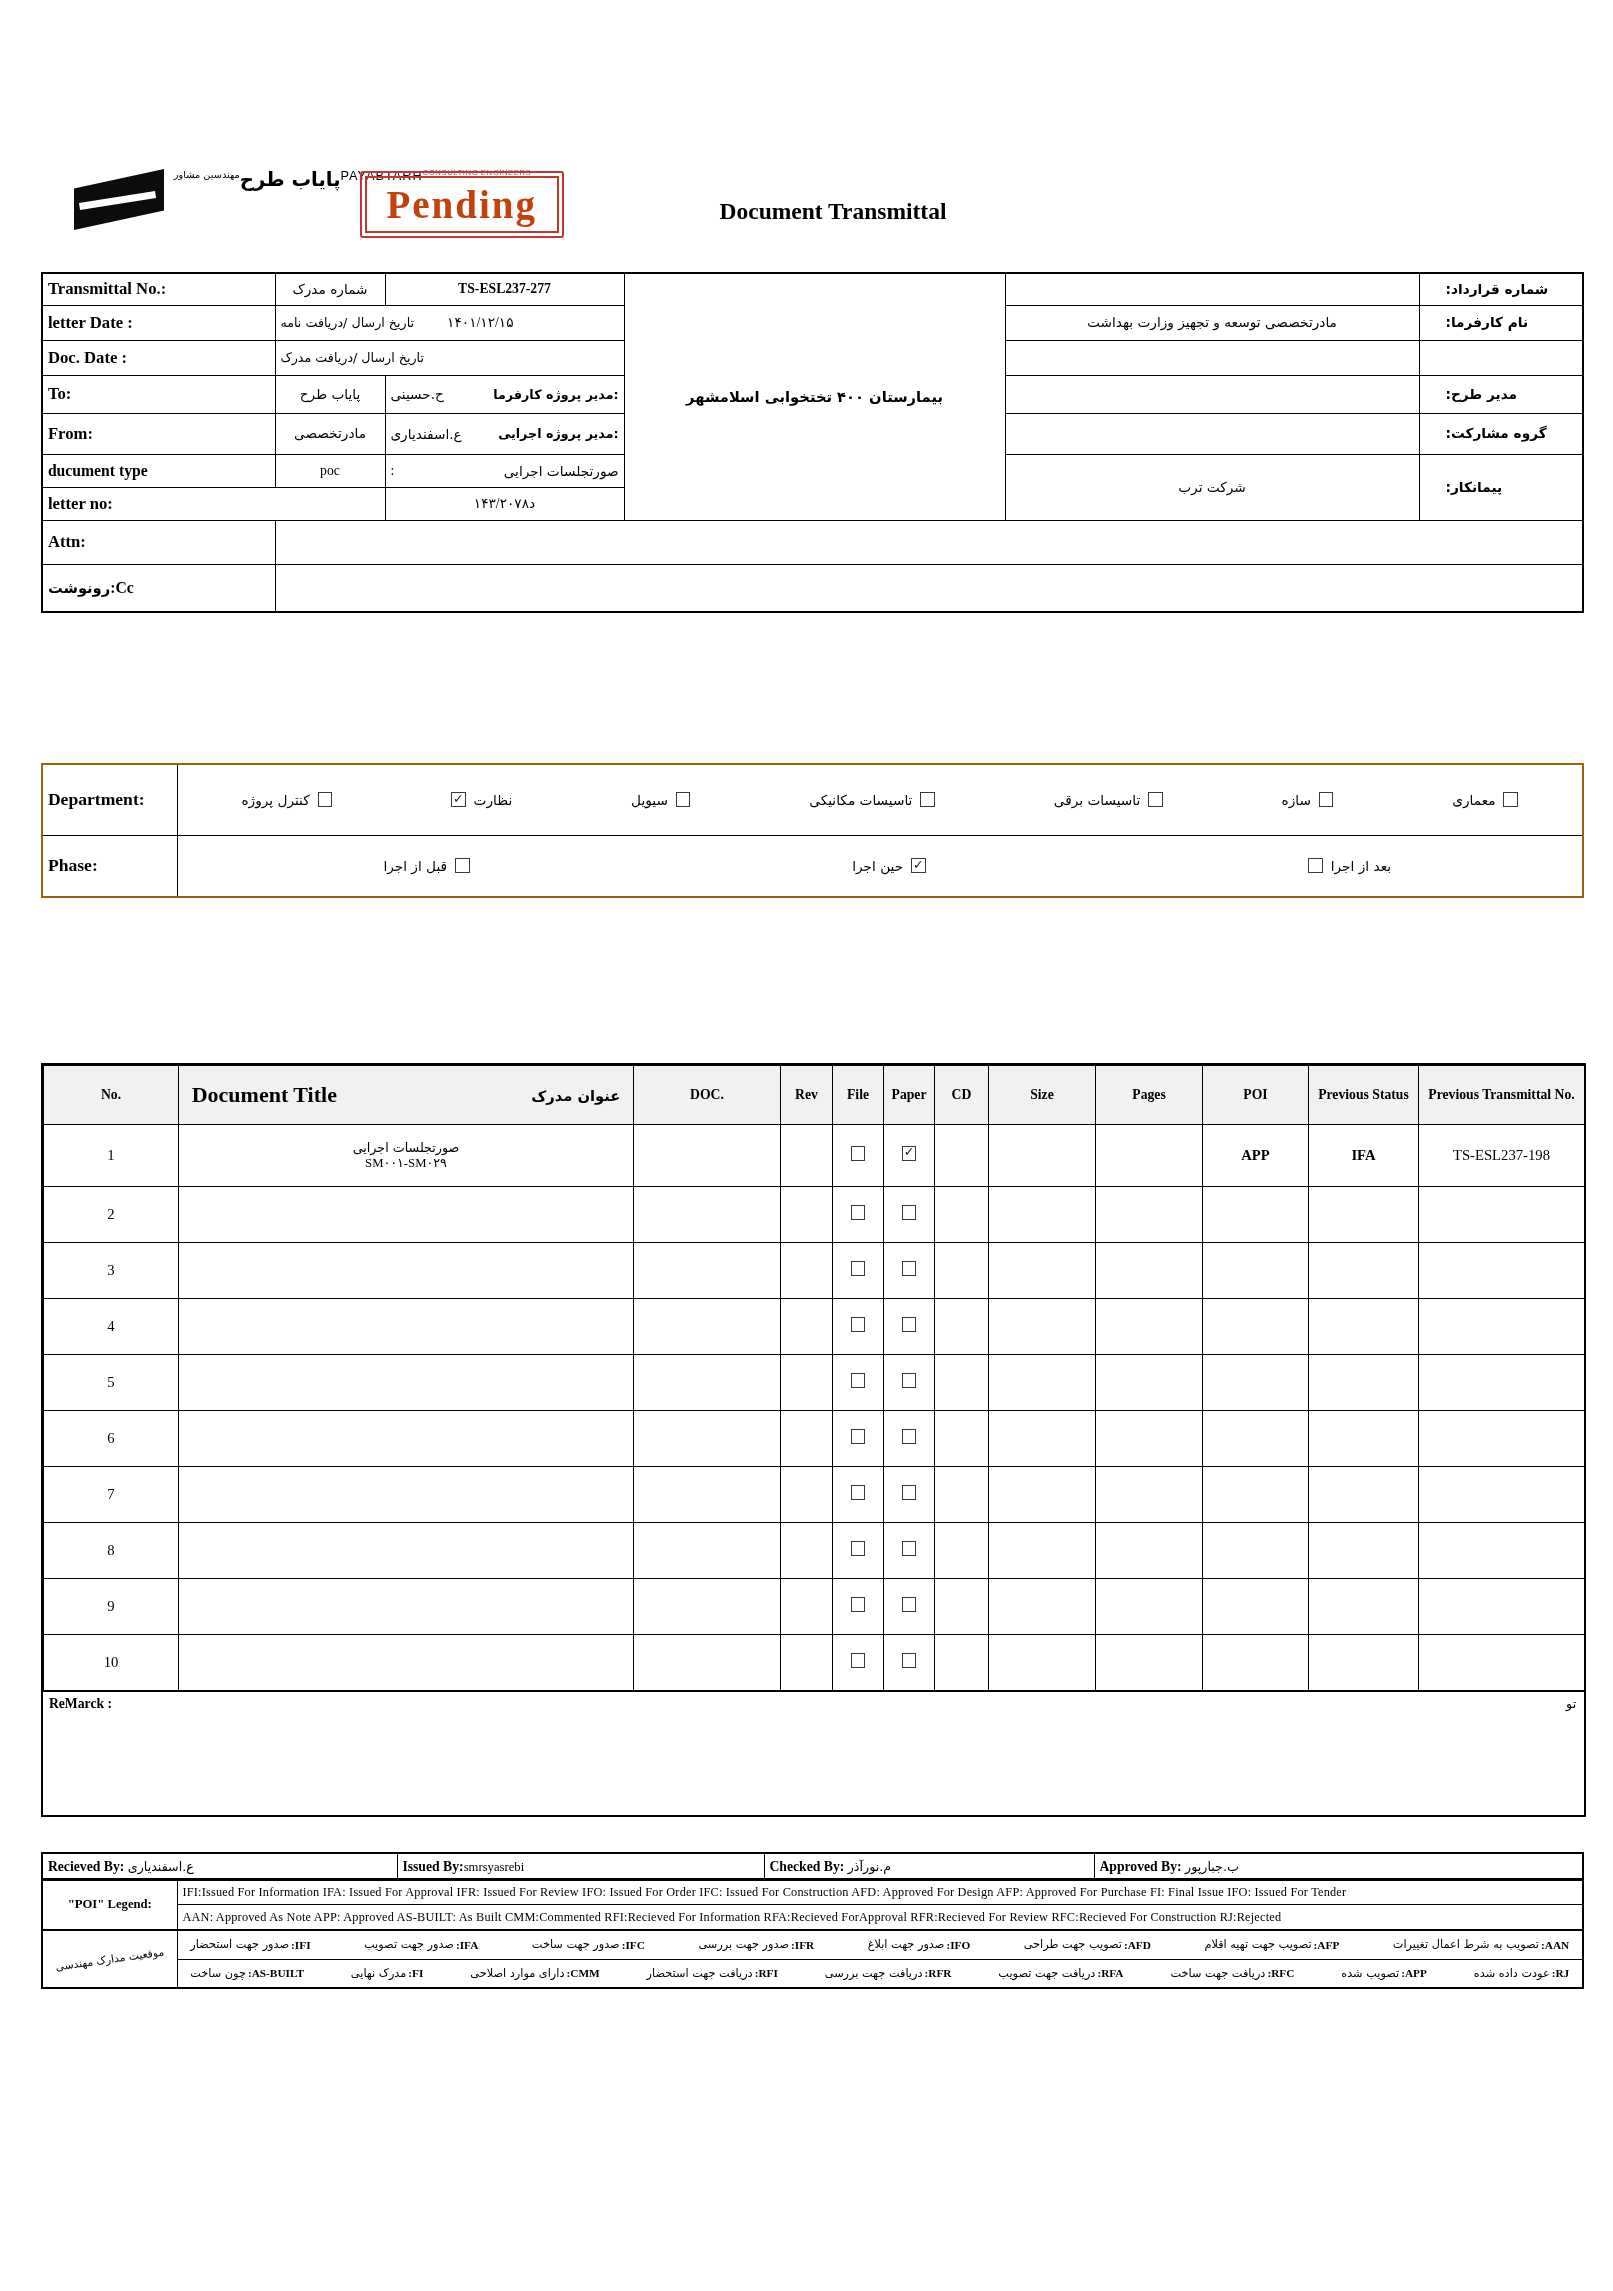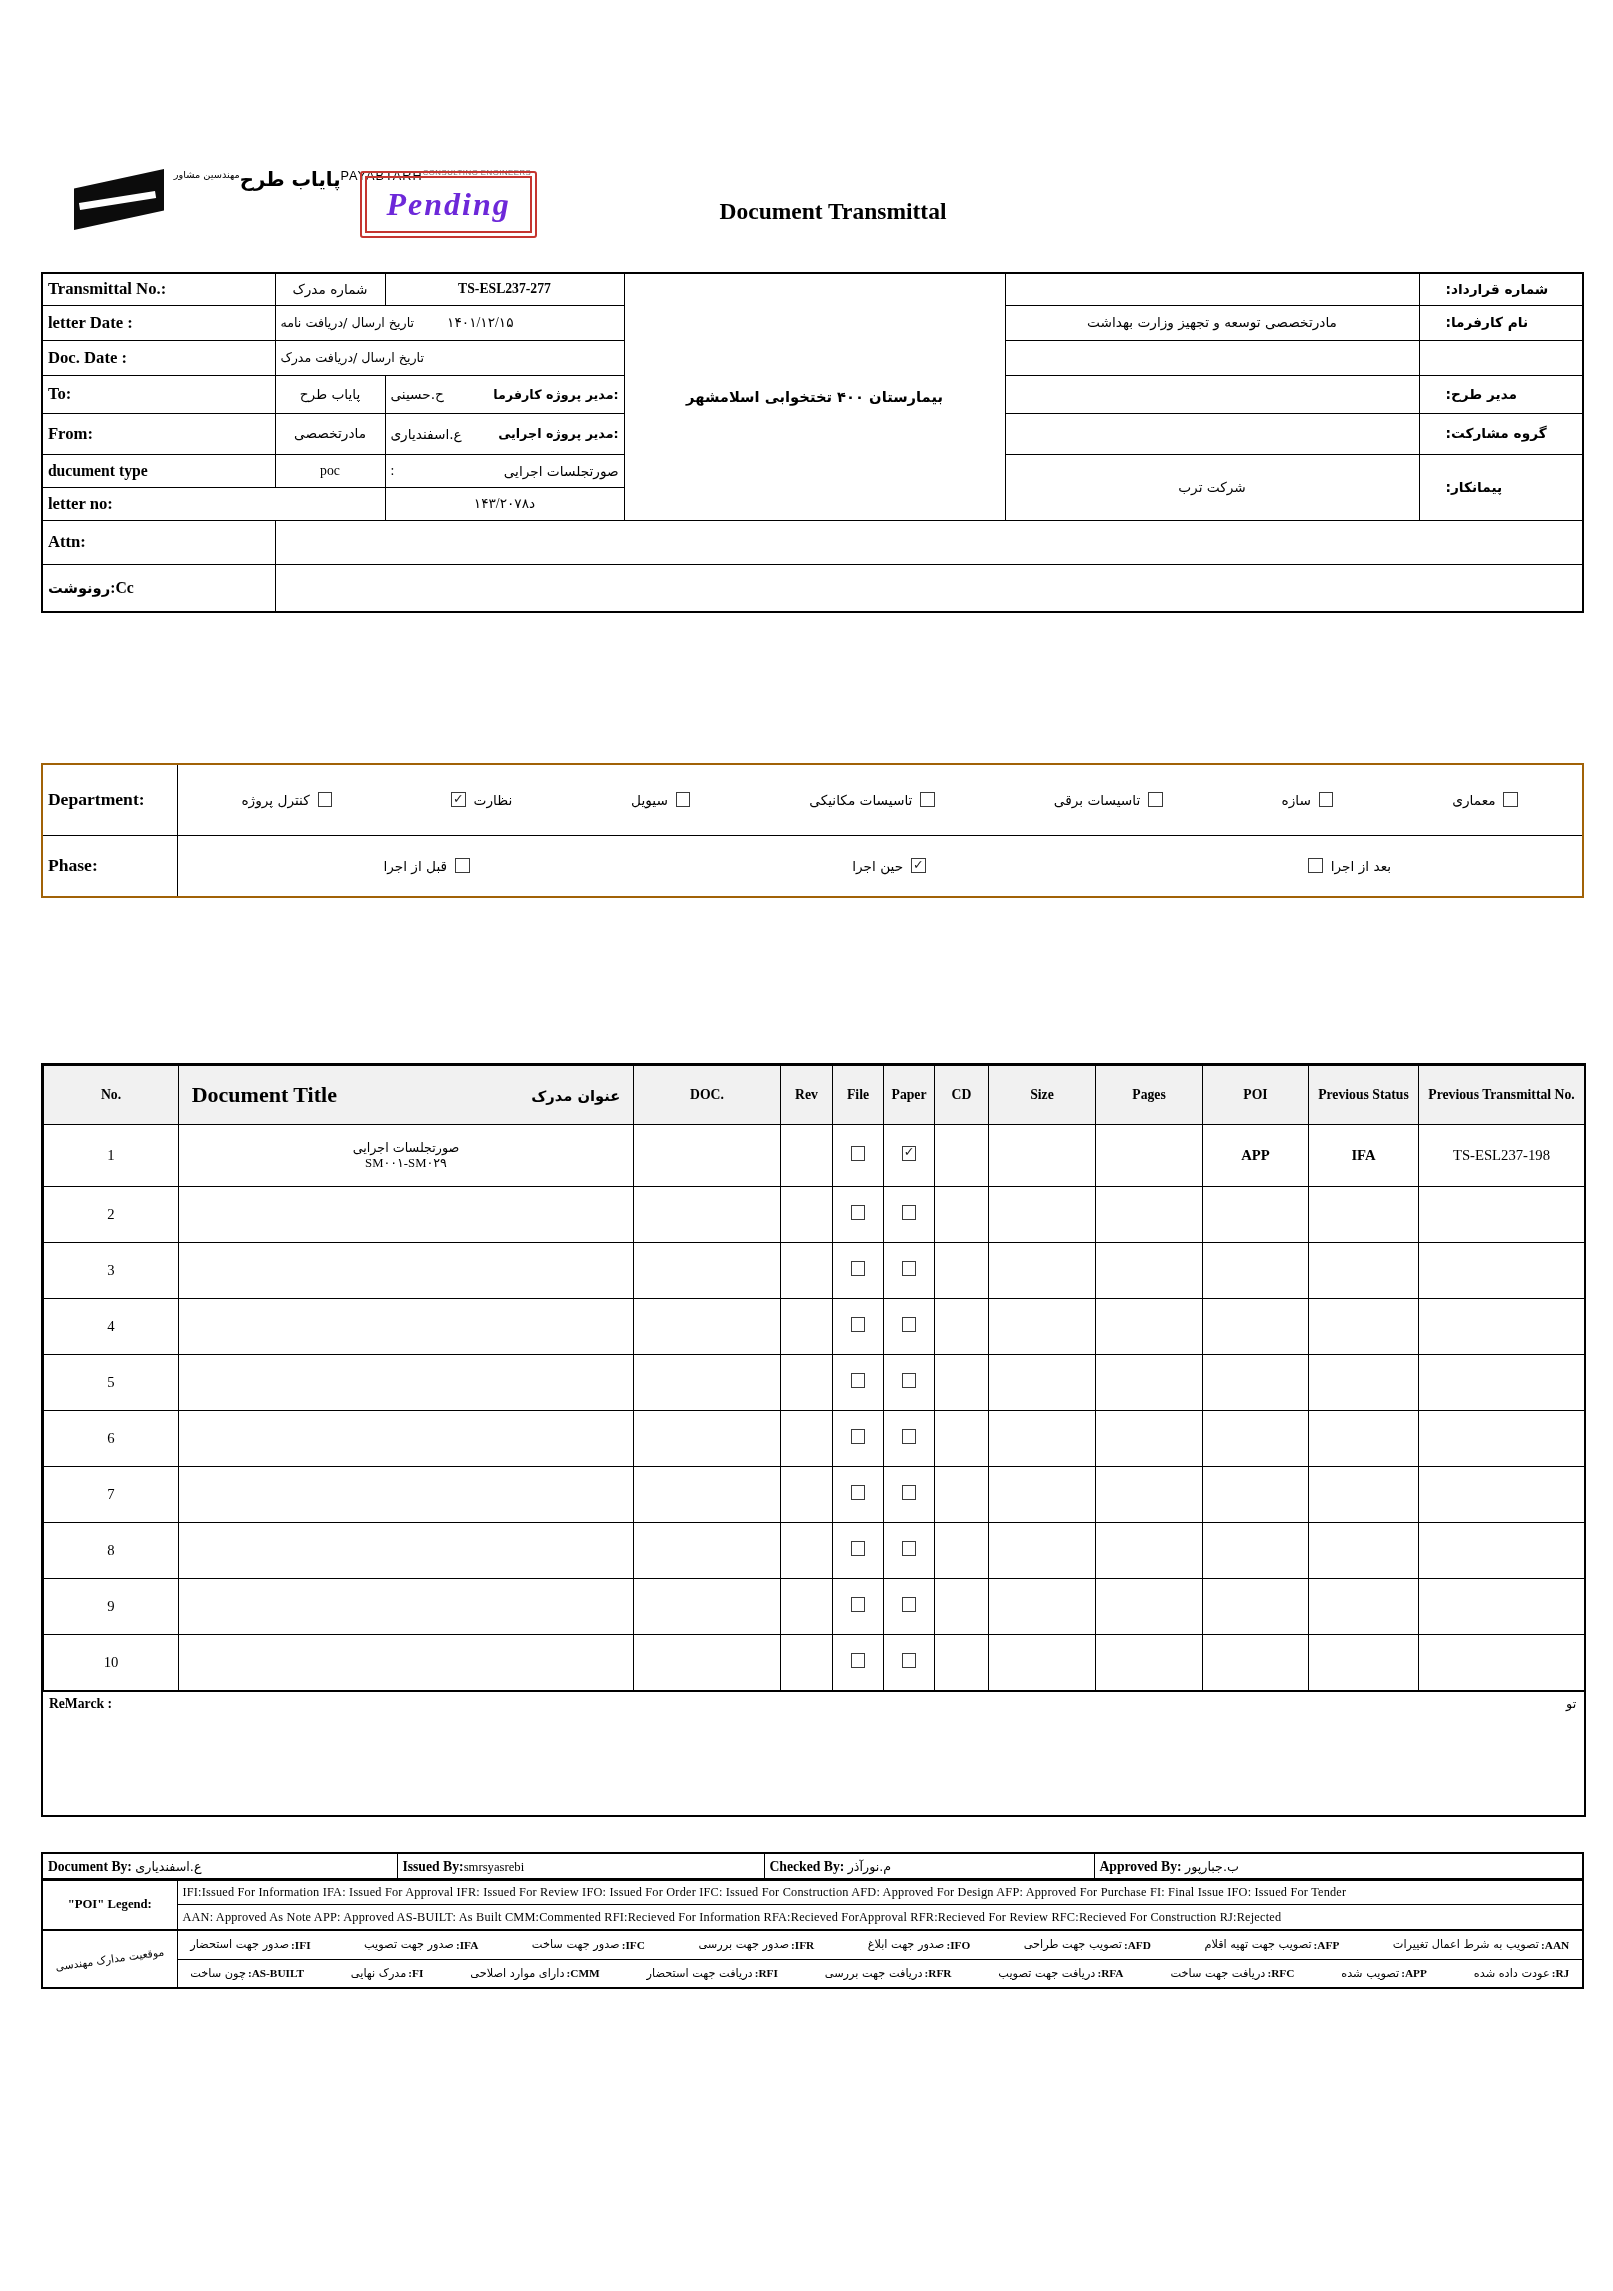--- a/index.html
+++ b/index.html
@@ -13,21 +13,21 @@
   .logo-mark::after{content:"";position:absolute;left:6%;top:46%;width:86%;height:11%;background:#fff;transform:rotate(-9deg);}
   .brand-text{display:flex;flex-direction:row;line-height:1.15;}
   .brand-top{font-size:9.8px;}
   .brand-fa{font-size:19.6px;font-weight:bold;}
   .brand-en{font-size:12.7px;font-weight:normal;letter-spacing:1px;font-family:"Liberation Sans",sans-serif;}
   .brand-sub{font-size:7.8px;color:#6b6b6b;letter-spacing:0.5px;font-family:"Liberation Sans",sans-serif;}
 
   
   .stamp{position:absolute;left:360px;top:171px;border:2.9px solid #c5352f;border-radius:2.9px;padding:2.9px;width:fit-content;}
   .stamp-inner{border:2px solid #c5352f;padding:0 19.6px;height:53px;display:flex;align-items:center;justify-content:center;}
-  .stamp-text{color:#6d28d9;font-size:32px;font-weight:bold;font-style:italic;letter-spacing:2px;}
+  .stamp-text{color:#c2410c;font-size:39px;font-weight:bold;letter-spacing:2px;}
 
   .doc-title{position:absolute;left:647px;top:198px;width:372px;text-align:center;font-size:23.5px;font-weight:bold;}
 
   
   table{border-collapse:collapse;table-layout:fixed;}
   td{border:1px solid #000;padding:0 4.9px;overflow:hidden;vertical-align:middle;font-size:13.7px;}
   .c{text-align:center;}
   .b{font-weight:bold;}
 
   
@@ -447,21 +447,21 @@
 
   <table class="sig-table">
     <colgroup>
         <col style="width:355px">
         <col style="width:367px">
         <col style="width:330px">
         <col style="width:489px">
       </colgroup>
     <tbody>
         <tr style="height:27.4px">
-      <td><span class="sig-lbl">Document By:</span> <span class="fa sig-val">ع.اسفندیاری</span></td>
+      <td><span class="sig-lbl">Recieved By:</span> <span class="fa sig-val">ع.اسفندیاری</span></td>
       <td><span class="sig-lbl">Issued By:</span><span class="sig-val">smrsyasrebi</span></td>
       <td><span class="sig-lbl">Checked By:</span> <span class="fa sig-val">م.نورآذر</span></td>
       <td><span class="sig-lbl">Approved By:</span> <span class="fa sig-val">ب.جبارپور</span></td>
     </tr>
   </tbody>
     </table>
 
   <table class="poi-table">
     <colgroup>
         <col style="width:135px">

